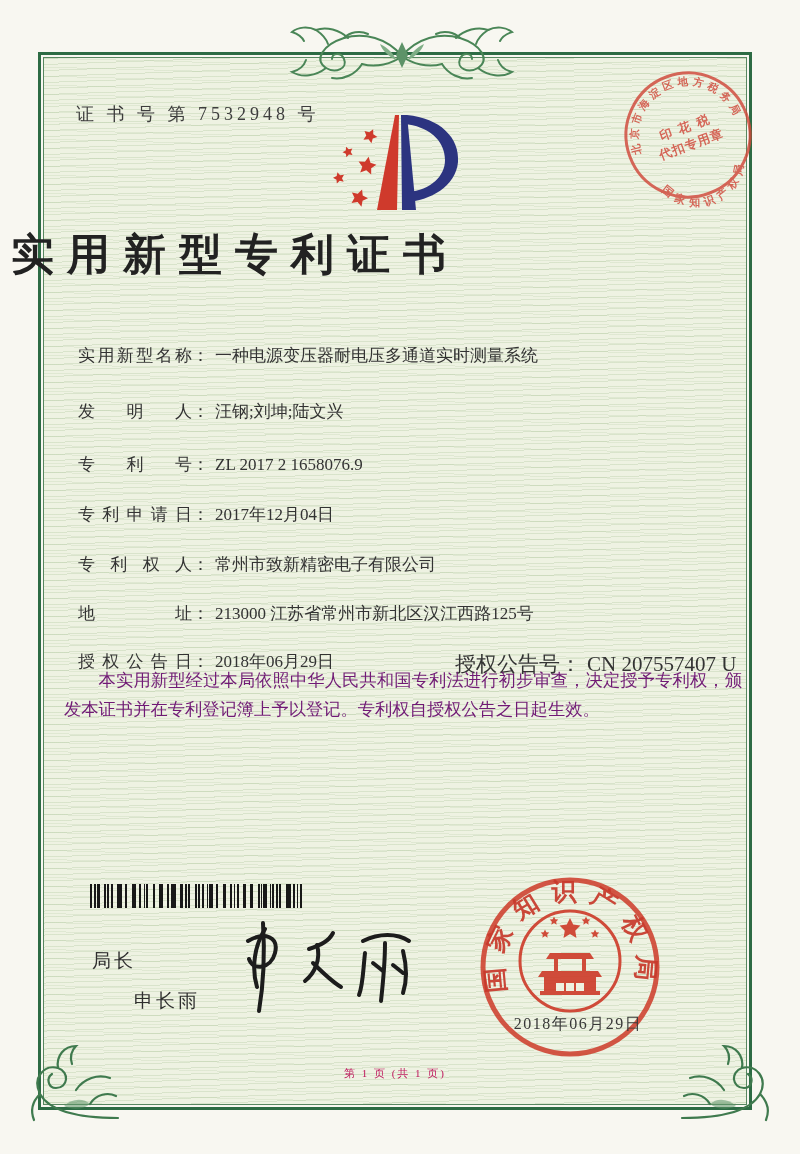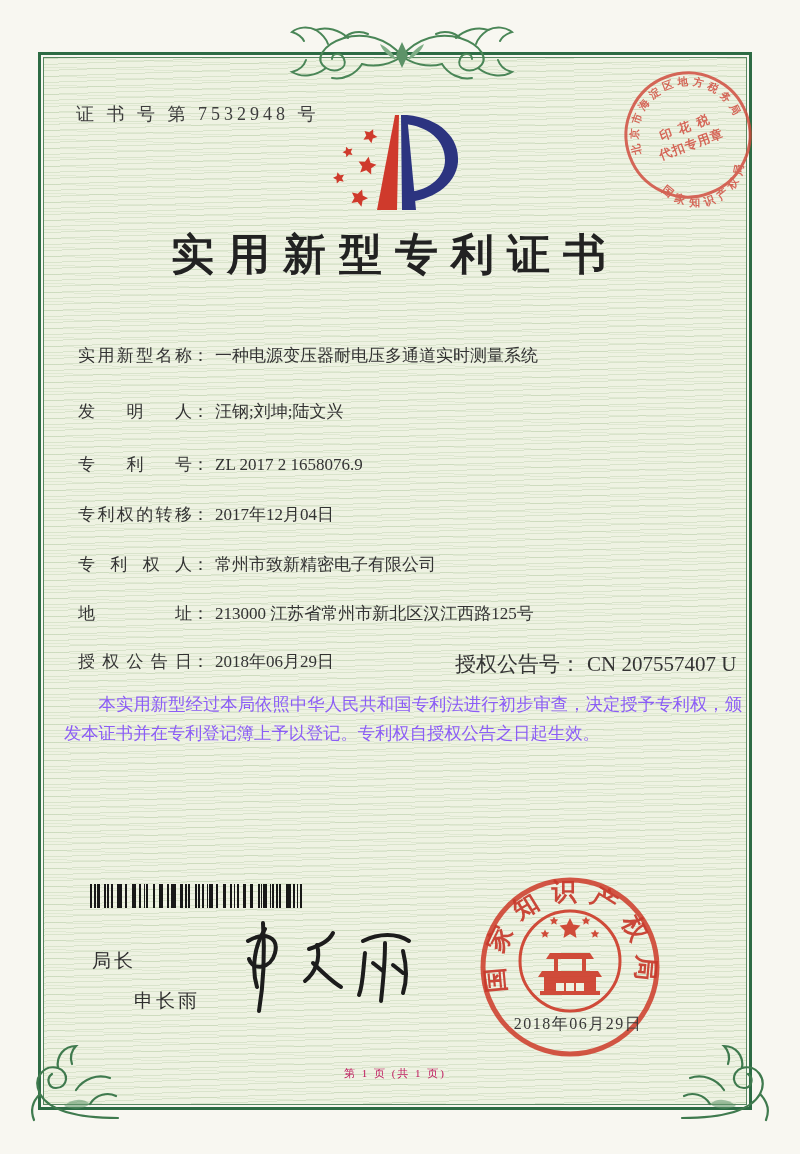--- a/index.html
+++ b/index.html
@@ -19,31 +19,31 @@
     position:absolute;left:2px;top:2px;right:2px;bottom:2px;
     border:1px solid #578760;
     background-color:#eef2e2;
     background-image:
       repeating-linear-gradient(178deg, rgba(140,175,120,.22) 0 1px, transparent 1px 6px),
       repeating-linear-gradient(181.5deg, rgba(140,175,120,.15) 0 1px, transparent 1px 9px);
   }
   
   .certno{left:76px;top:102px;font-size:18px;letter-spacing:4px;color:#3d3d3d;}
   .title{
-    left:0;top:226px;width:790px;text-align:center;
+    left:11px;top:226px;width:790px;
     font-size:43px;font-weight:700;letter-spacing:13px;color:#222;
   }
   .frow{left:78px;font-size:17px;color:#333;white-space:nowrap;}
   .flabel{
     display:inline-block;width:114px;text-align:justify;text-align-last:justify;
     vertical-align:top;
   }
   .fcolon{display:inline-block;margin-right:6px;}
   .frow2{left:455px;font-size:21px;color:#333;white-space:nowrap;}
-  .paras{left:64px;top:690px;width:678px;font-size:17.3px;line-height:29px;text-align:justify;color:#8b5cf6;}
+  .paras{left:64px;top:666px;width:678px;font-size:17.3px;line-height:29px;text-align:justify;color:#701a75;}
   .paras p{margin:0;text-indent:2em;}
   .barcode{
     left:90px;top:884px;width:212px;height:24px;
     background:
       repeating-linear-gradient(90deg,#181818 0 2px,transparent 2px 7px),
       repeating-linear-gradient(90deg,#181818 0 1px,transparent 1px 9px),
       repeating-linear-gradient(90deg,transparent 0 4px,#181818 4px 6px,transparent 6px 13px);
   }
   .signer-title{left:92px;top:948px;font-size:19px;letter-spacing:3px;color:#2e2e2e;text-align:center;}
   .signer-name{left:92px;top:988px;font-size:19px;letter-spacing:3px;color:#2e2e2e;margin-left:42px;}
@@ -155,21 +155,21 @@
 <div class="abs frow" style="top:344px;">
   <span class="flabel">实用新型名称</span><span class="fcolon">：</span><span>一种电源变压器耐电压多通道实时测量系统</span>
 </div>
 <div class="abs frow" style="top:400px;">
   <span class="flabel">发明人</span><span class="fcolon">：</span><span>汪钢;刘坤;陆文兴</span>
 </div>
 <div class="abs frow" style="top:453px;">
   <span class="flabel">专利号</span><span class="fcolon">：</span><span>ZL 2017 2 1658076.9</span>
 </div>
 <div class="abs frow" style="top:503px;">
-  <span class="flabel">专利权的转移</span><span class="fcolon">：</span><span>2017年12月04日</span>
+  <span class="flabel">专利申请日</span><span class="fcolon">：</span><span>2017年12月04日</span>
 </div>
 <div class="abs frow" style="top:553px;">
   <span class="flabel">专利权人</span><span class="fcolon">：</span><span>常州市致新精密电子有限公司</span>
 </div>
 <div class="abs frow" style="top:602px;">
   <span class="flabel">地址</span><span class="fcolon">：</span><span>213000 江苏省常州市新北区汉江西路125号</span>
 </div>
 <div class="abs frow" style="top:650px;">
   <span class="flabel">授权公告日</span><span class="fcolon">：</span><span>2018年06月29日</span>
 </div>

